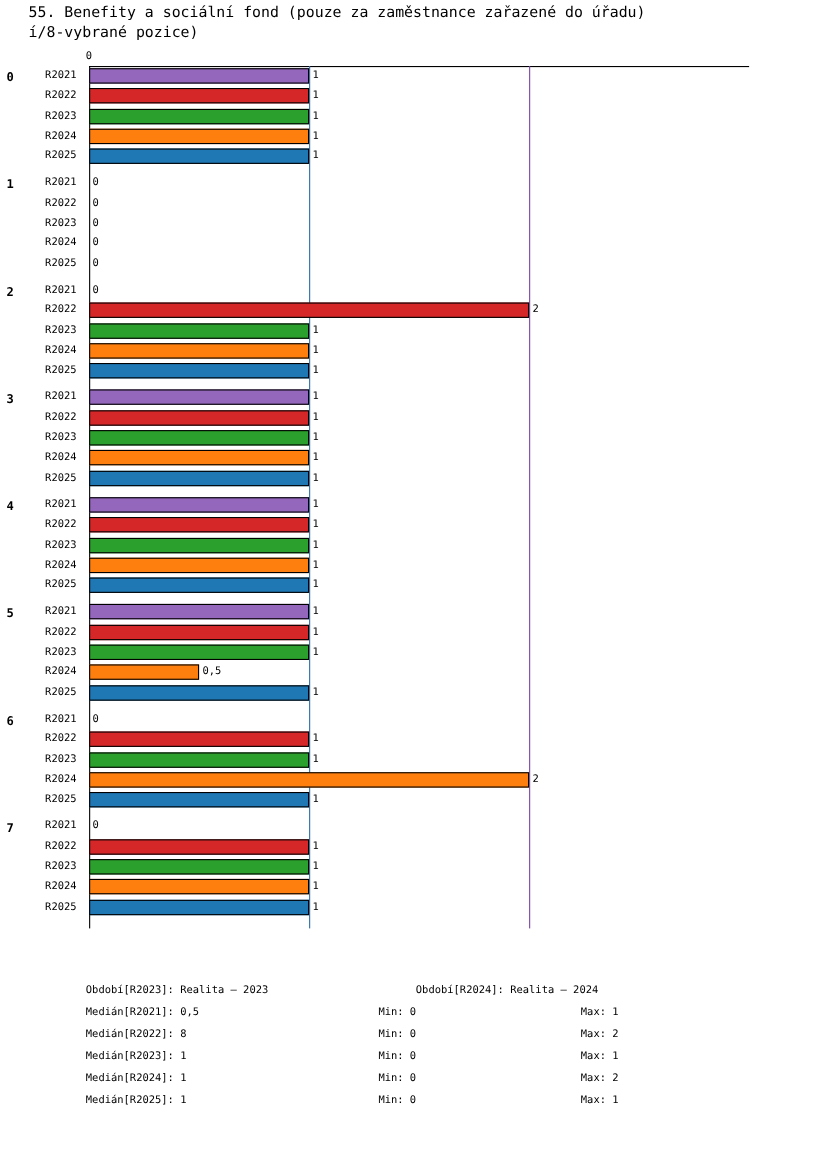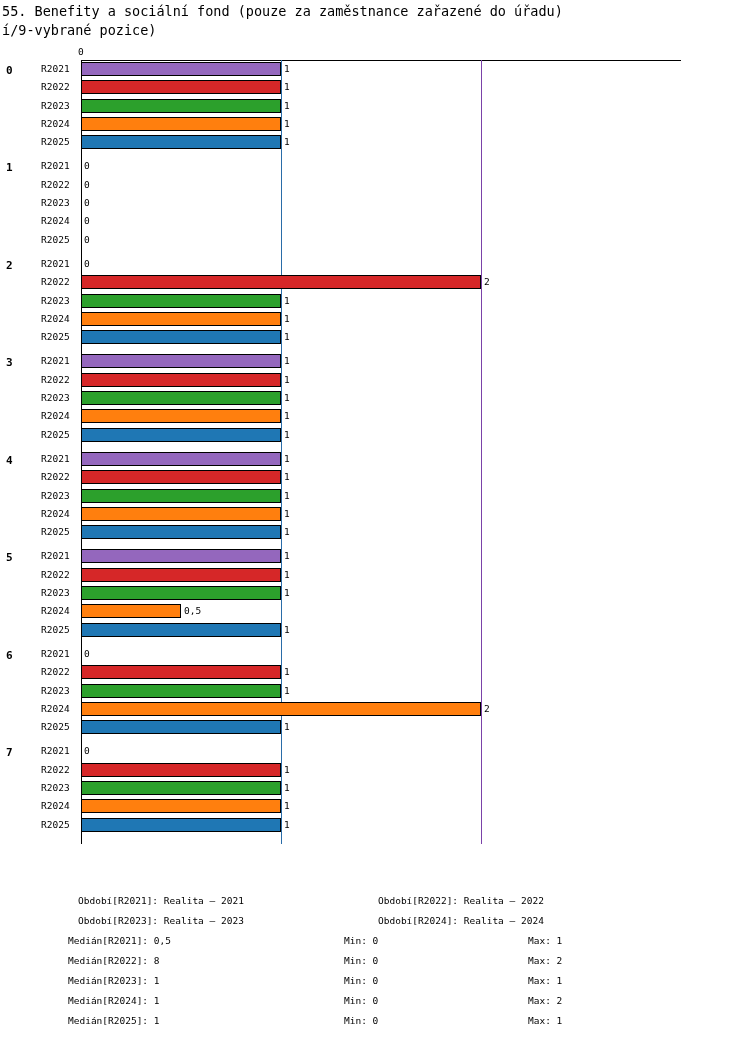--- a/index.html
+++ b/index.html
@@ -17,20 +17,21 @@
   }
   .titles {
     padding: 2px 0 0 2px;
   }
   .title-line {
     font-family: "DejaVu Sans Mono", monospace;
     font-size: 13.5px;
     line-height: 19px;
     white-space: nowrap;
     letter-spacing: 0px;
+    margin-left: 24px;
   }
   .subtitle {
     font-family: "DejaVu Sans Mono", monospace;
     font-size: 9.5px;
     line-height: 14px;
     margin-top: 5px;
     padding-left: 2px;
     white-space: nowrap;
   }
   .plot {
@@ -126,30 +127,30 @@
   .legend-cell {
     position: absolute;
     white-space: nowrap;
   }
   .lc1 { left: 78px; }
   .lc2 { left: 378px; }
   .stat-row {
     position: relative;
     height: 20px;
   }
-  .sc1 { left: 68px; position: absolute; white-space: nowrap; }
+  .sc1 { left: 78px; position: absolute; white-space: nowrap; }
   .sc2 { left: 344px; position: absolute; white-space: nowrap; }
   .sc3 { left: 528px; position: absolute; white-space: nowrap; }
 </style>
 </head>
 <body>
 
 <div class="titles">
   <div class="title-line">55. Benefity a sociální fond (pouze za zaměstnance zařazené do úřadu)</div>
-  <div class="title-line">í/9-vybrané pozice)</div>
+  <div class="title-line">í/8-vybrané pozice)</div>
 </div>
 
 <div class="plot">
   <div class="axis-top-label">0</div>
   <div class="axis-line-h"></div>
   <div id="gridlines">
       <div class="grid-v zero" style="left: 81px; height: 784px;"></div>
       <div class="grid-v one" style="left: 281px; height: 784px;"></div>
       <div class="grid-v" style="left: 481px; height: 784px;"></div>
     </div>
@@ -376,24 +377,20 @@
           <div class="bar" style="width: 200px; background: rgb(31, 119, 180);"></div>
           <div class="bar-value" style="left: 284px;">1</div>
         </div>
         <div style="height: 6px;"></div>
       </div>
     </div>
 </div>
 
 <div class="legend">
   <div class="legend-row">
-    <span class="legend-cell lc1">Období[R2021]: Realita – 2021</span>
-    <span class="legend-cell lc2">Období[R2022]: Realita – 2022</span>
-  </div>
-  <div class="legend-row">
     <span class="legend-cell lc1">Období[R2023]: Realita – 2023</span>
     <span class="legend-cell lc2">Období[R2024]: Realita – 2024</span>
   </div>
   <div class="stat-row">
     <span class="sc1">Medián[R2021]: 0,5</span>
     <span class="sc2">Min: 0</span>
     <span class="sc3">Max: 1</span>
   </div>
   <div class="stat-row">
     <span class="sc1">Medián[R2022]: 8</span>

